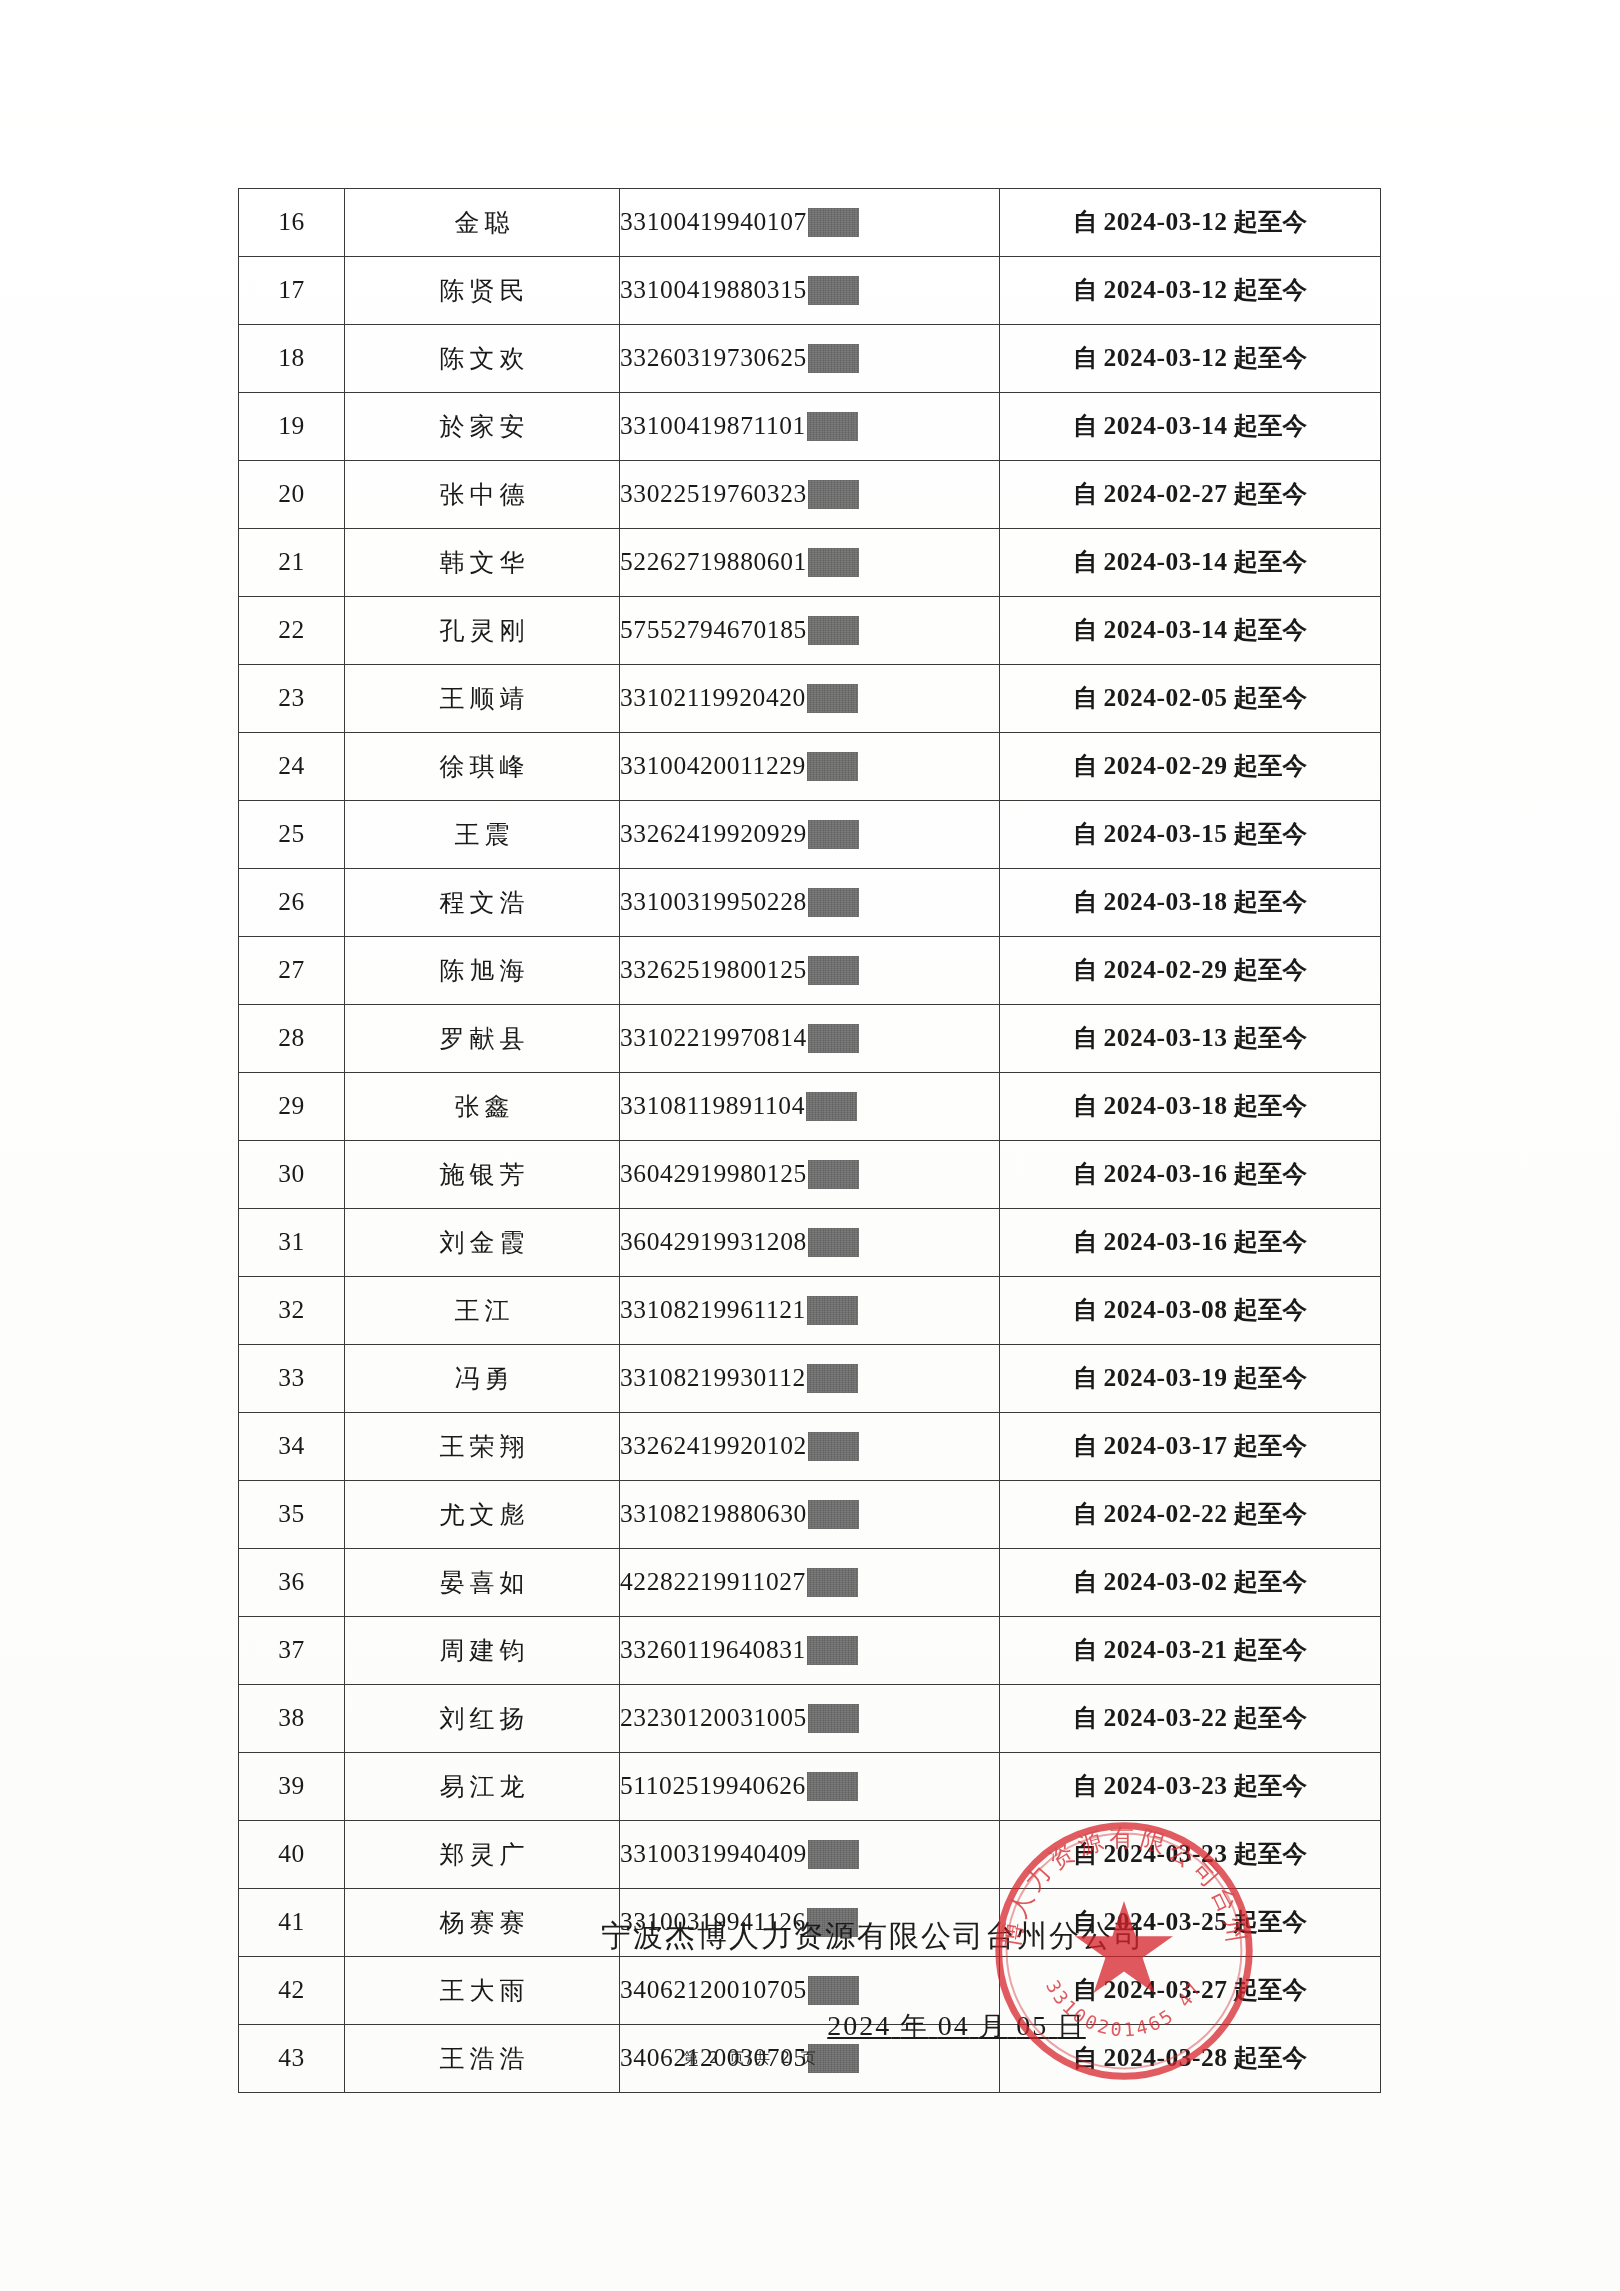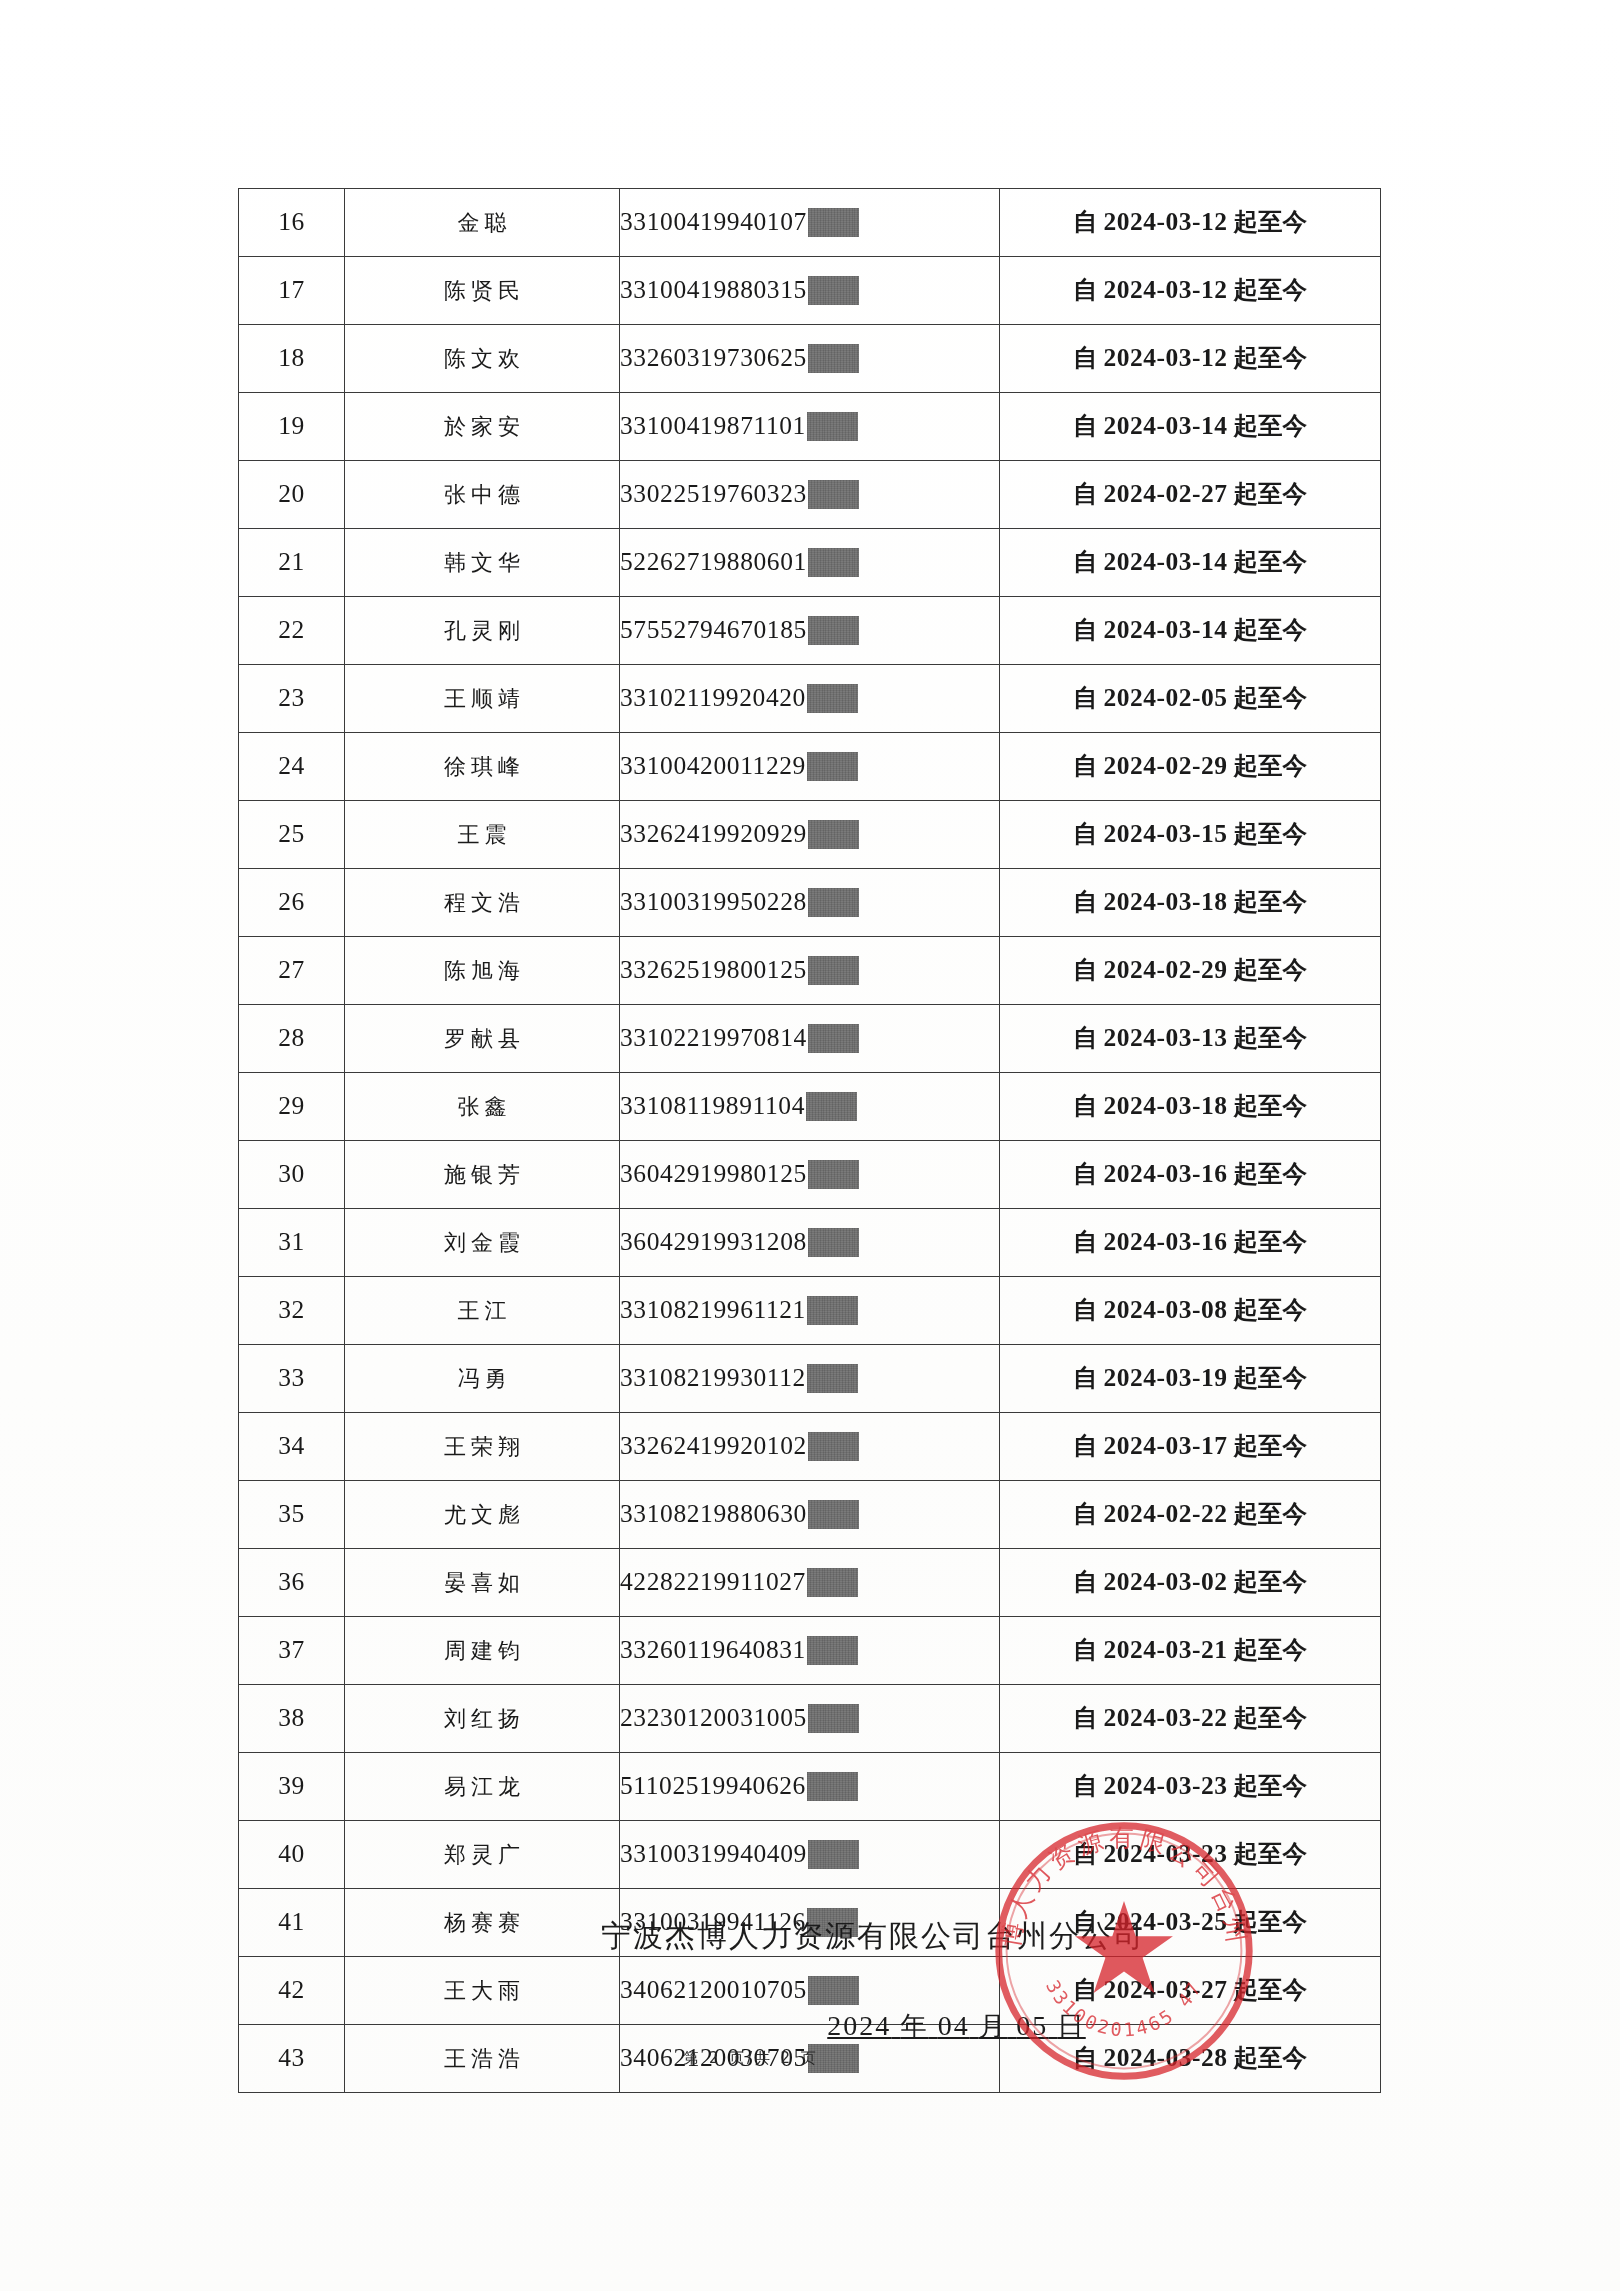--- a/index.html
+++ b/index.html
@@ -55,21 +55,21 @@
   col.c-id { width: 380px; }
   col.c-period { width: 381px; }
 
   .cell-idx {
     font-family: "Liberation Serif", serif;
     font-size: 25.5px;
     letter-spacing: 0.5px;
   }
   .cell-name {
     font-family: "DejaVu Sans", sans-serif;
-    font-size: 22px;
+    font-size: 25px;
     letter-spacing: 4.9px;
     padding-left: 4.9px;
     margin-top: 24px;
   }
   .id-inner {
     display: flex;
     align-items: center;
     justify-content: flex-start;
     gap: 0;
   }

